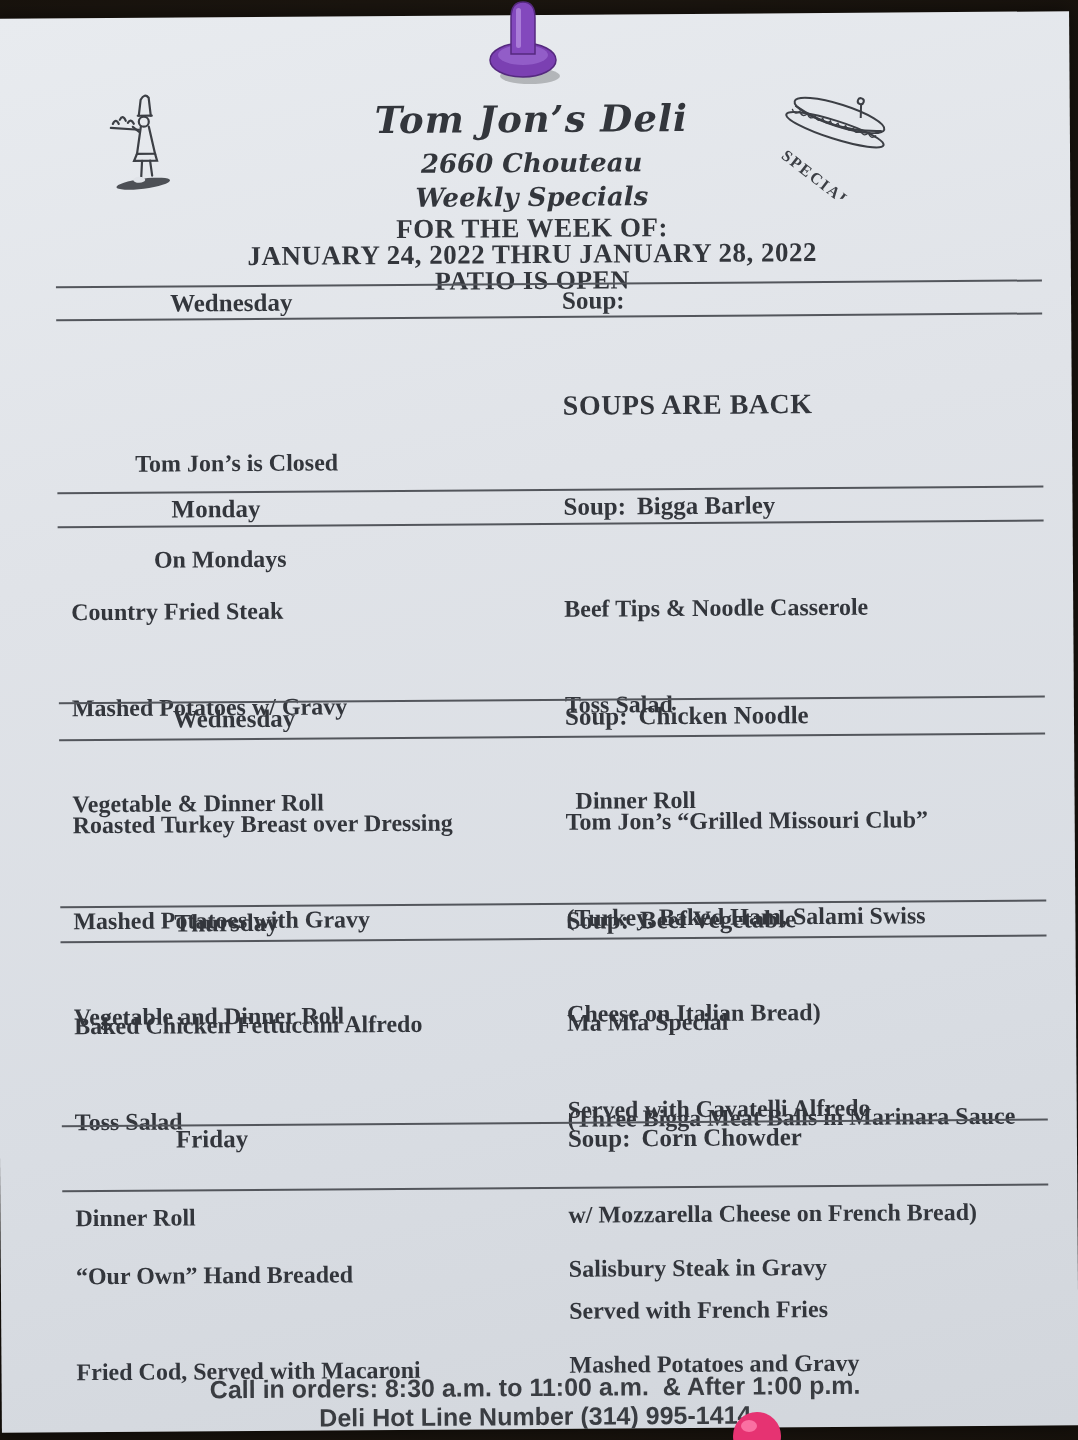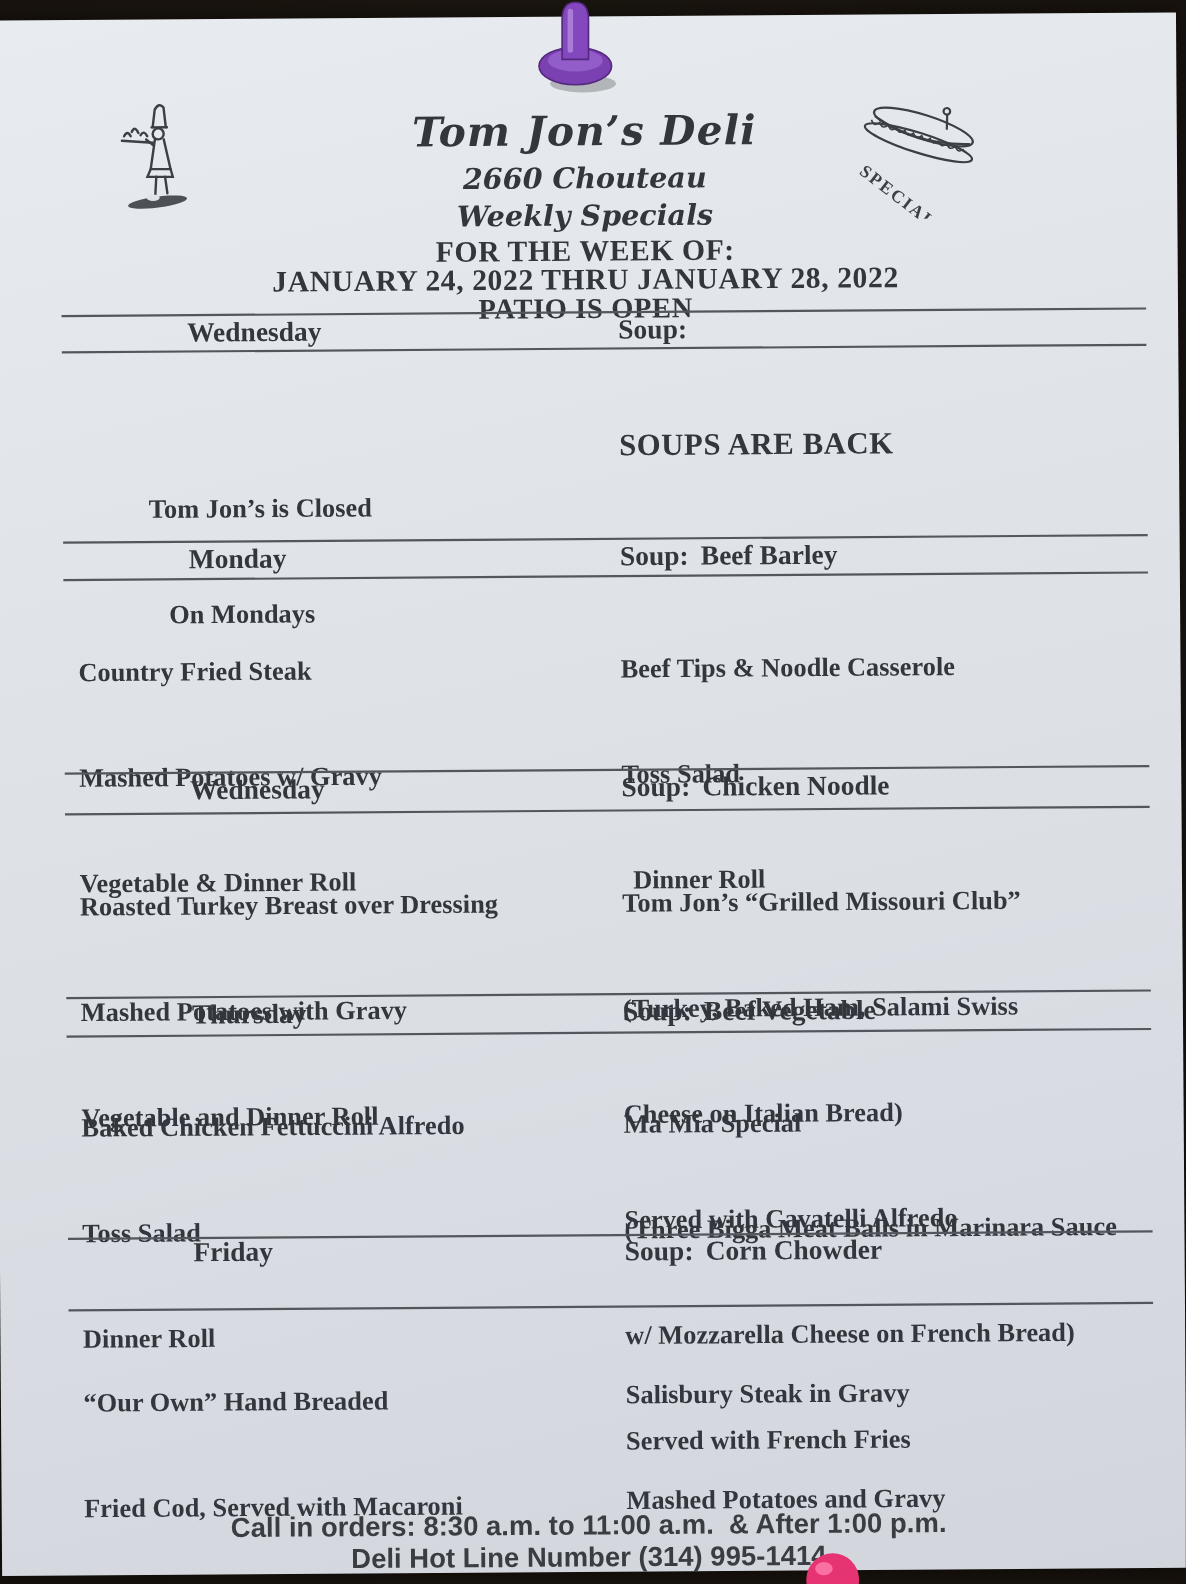--- a/index.html
+++ b/index.html
@@ -89,21 +89,21 @@
         <div class="indent">On Mondays</div>
       </div>
       <div class="soups-back" style="top:375px">SOUPS ARE BACK</div>
     </div>
 
     <div>
       <div class="rule" style="top:474px"></div>
       <div class="day-name" style="top:478px">Monday</div>
       <div class="soup-cell" style="top:478px">
         <span>Soup:</span>
-        <span>Beef Barley</span>
+        <span>Bigga Barley</span>
       </div>
       <div class="rule" style="top:508px"></div>
       <div class="col" style="top:514px;left:75px">
         <div>Country Fried Steak</div>
         <div>Mashed Potatoes w/ Gravy</div>
         <div>Vegetable &amp; Dinner Roll</div>
       </div>
       <div class="col" style="top:514px;left:568px">
         <div>Beef Tips &amp; Noodle Casserole</div>
         <div>Toss Salad</div>

